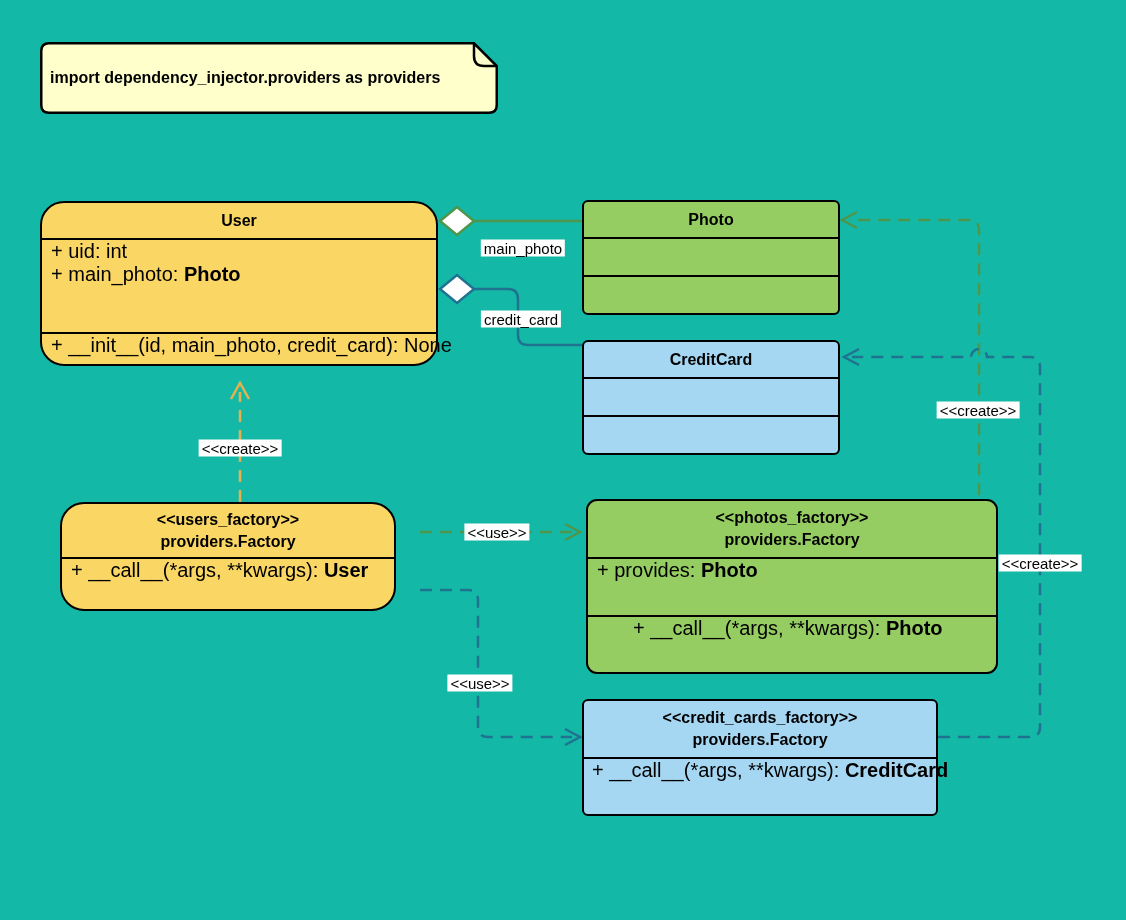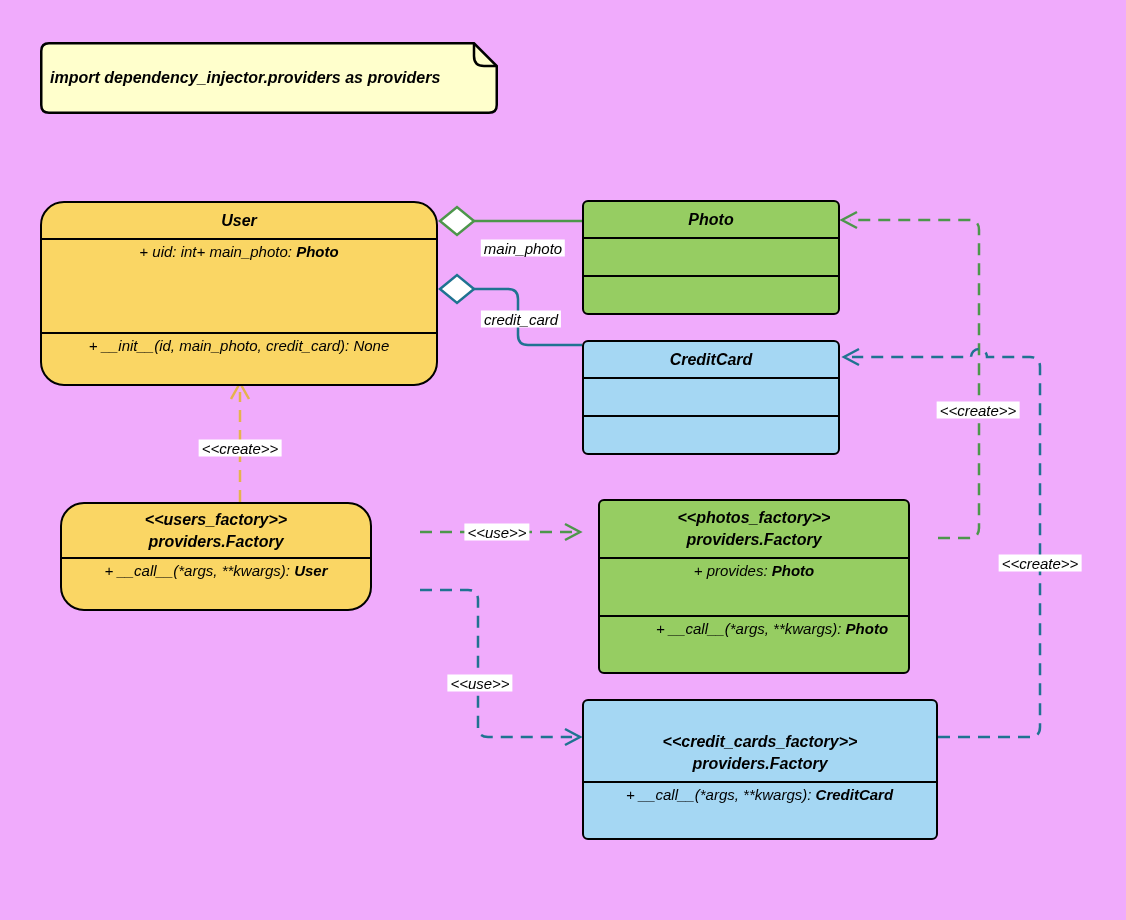--- a/index.html
+++ b/index.html
@@ -1,30 +1,30 @@
 <!DOCTYPE html>
 <html><head>
 <meta charset="utf-8">
 <style>
   * { box-sizing: border-box; margin: 0; padding: 0; }
   html, body { background: #ffffff; }
   body { font-family: "Liberation Sans", sans-serif; color: #000; }
-  #canvas { position: relative; width: 1126px; height: 920px; background: #f0abfc; overflow: hidden; font-style: italic; }
+  #canvas { position: relative; width: 1126px; height: 920px; background: #14b8a6; overflow: hidden; }
 
   #edges { position: absolute; left: 0; top: 0; width: 1126px; height: 920px; z-index: 1; }
 
   .uml-class { position: absolute; border: 2.5px solid #000; border-radius: 6px; z-index: 2; }
   .fill-yellow { background: #FAD664; border-radius: 24px; }
   .fill-green  { background: #96CD62; }
   .fill-blue   { background: #A5D7F3; }
 
   .cls-header { display: flex; flex-direction: column; align-items: center; justify-content: center;
                 font-weight: bold; font-size: 16px; line-height: 1.35; text-align: center; }
-  .cls-section { border-top: 2.5px solid #000; display: flex; flex-direction: row;
-                 justify-content: center; padding: 0 9px; font-size: 15px; line-height: 23px; }
+  .cls-section { border-top: 2.5px solid #000; display: flex; flex-direction: column;
+                 padding: 0 9px; font-size: 20px; line-height: 23px; }
   .member { white-space: nowrap; }
   .member .b { font-weight: bold; }
 
   .edge-label { position: absolute; transform: translate(-50%, -50%); background: #fff;
                 padding: 0 3px; font-size: 15px; white-space: nowrap; z-index: 3; }
 
   .note-wrap { position: absolute; left: 40px; top: 42px; width: 458px; height: 72px; z-index: 2; }
   .note-wrap svg { position: absolute; left: 0; top: 0; }
   .note-text { position: absolute; left: 10px; top: 0; height: 100%; display: flex; align-items: center;
                font-weight: bold; font-size: 16px; }
@@ -81,66 +81,66 @@
   </div>
 
   <div class="uml-class fill-yellow" style="left:40px; top:201px; width:398px;">
     <div class="cls-header" style="height:35px;">
       <div>User</div>
     </div>
     <div class="cls-section" style="height:94px;">
       <div class="member"><span>+ uid: int</span><span class="b"></span></div>
       <div class="member"><span>+ main_photo: </span><span class="b">Photo</span></div>
     </div>
-    <div class="cls-section" style="height:52px;">
+    <div class="cls-section" style="height:32px;">
       <div class="member"><span>+ __init__(id, main_photo, credit_card): None</span><span class="b"></span></div>
     </div>
   </div>
 
   <div class="uml-class fill-green" style="left:582px; top:200px; width:258px;">
     <div class="cls-header" style="height:35px;">
       <div>Photo</div>
     </div>
     <div class="cls-section" style="height:38px;"></div>
     <div class="cls-section" style="height:38px;"></div>
   </div>
 
   <div class="uml-class fill-blue" style="left:582px; top:340px; width:258px;">
     <div class="cls-header" style="height:35px;">
       <div>CreditCard</div>
     </div>
     <div class="cls-section" style="height:38px;"></div>
     <div class="cls-section" style="height:38px;"></div>
   </div>
 
-  <div class="uml-class fill-yellow" style="left:60px; top:502px; width:312px;">
+  <div class="uml-class fill-yellow" style="left:60px; top:502px; width:336px;">
     <div class="cls-header" style="height:53px;">
       <div>&lt;&lt;users_factory&gt;&gt;</div>
       <div>providers.Factory</div>
     </div>
     <div class="cls-section" style="height:52px;">
       <div class="member"><span>+ __call__(*args, **kwargs): </span><span class="b">User</span></div>
     </div>
   </div>
 
-  <div class="uml-class fill-green" style="left:598px; top:499px; width:312px;">
+  <div class="uml-class fill-green" style="left:586px; top:499px; width:412px;border-radius:11px;">
     <div class="cls-header" style="height:56px;">
       <div>&lt;&lt;photos_factory&gt;&gt;</div>
       <div>providers.Factory</div>
     </div>
     <div class="cls-section" style="height:58px;">
       <div class="member"><span>+ provides: </span><span class="b">Photo</span></div>
     </div>
     <div class="cls-section" style="height:57px;padding-left:45px;">
       <div class="member"><span>+ __call__(*args, **kwargs): </span><span class="b">Photo</span></div>
     </div>
   </div>
 
   <div class="uml-class fill-blue" style="left:582px; top:699px; width:356px;">
-    <div class="cls-header" style="height:56px;margin-top:24px;">
+    <div class="cls-header" style="height:56px;">
       <div>&lt;&lt;credit_cards_factory&gt;&gt;</div>
       <div>providers.Factory</div>
     </div>
     <div class="cls-section" style="height:57px;padding-left:8px;">
       <div class="member"><span>+ __call__(*args, **kwargs): </span><span class="b">CreditCard</span></div>
     </div>
   </div>
 
   <div class="edge-label" style="left:523px; top:221px;margin-top:27px;">main_photo</div>
   <div class="edge-label" style="left:521px; top:319px;">credit_card</div>

